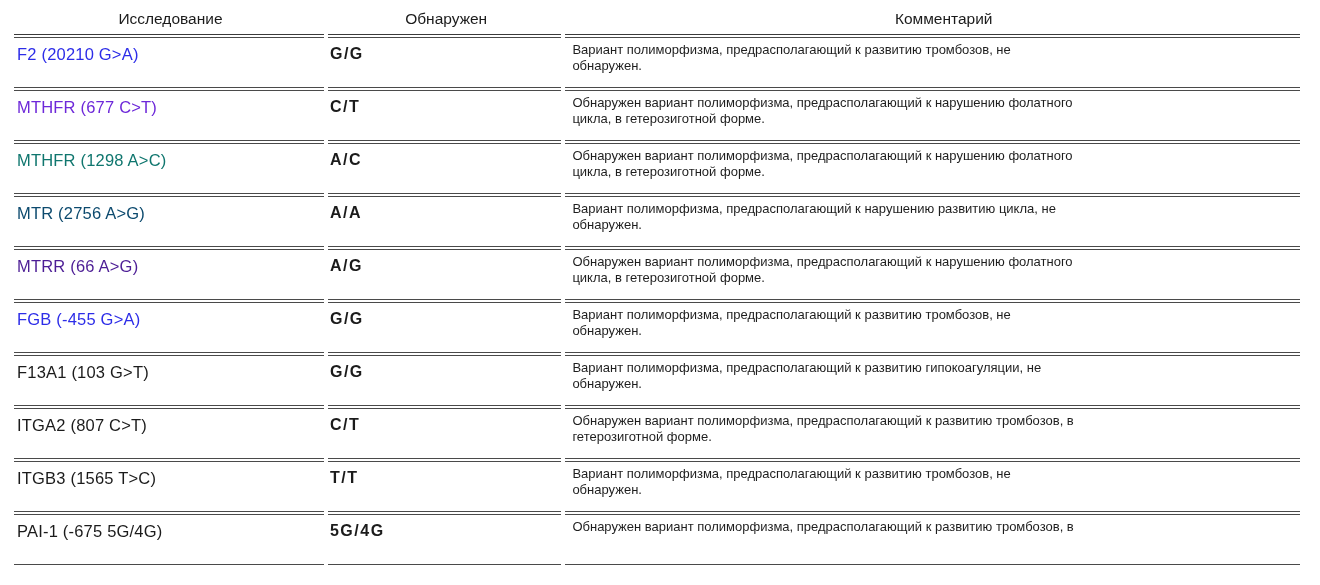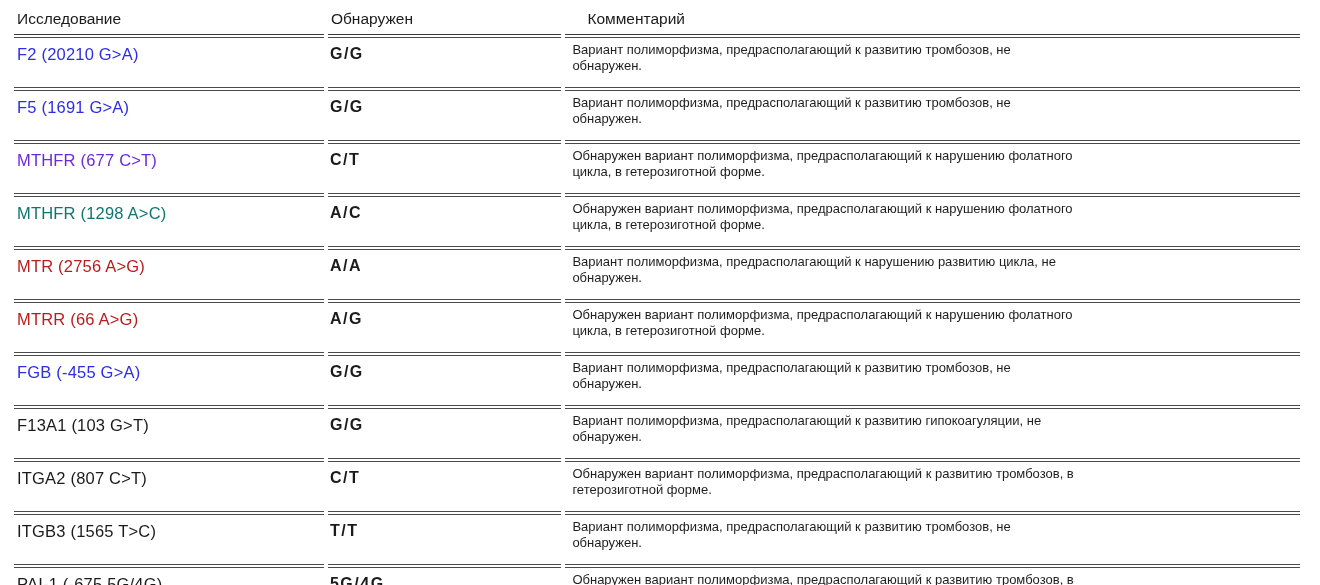--- a/index.html
+++ b/index.html
@@ -19,21 +19,21 @@
     border-collapse: separate;
     border-spacing: 4px 2px;
     width: 1294px;
     table-layout: fixed;
   }
   col.col-test    { width: 308px; }
   col.col-result  { width: 232px; }
   col.col-comment { width: 730px; }
 
   th {
-    text-align: left;
+    text-align: center;
     font-weight: 400;
     font-size: 15.5px;
     color: #1b1b1b;
     border-bottom: 1.4px solid #3a3a3a;
     padding: 2px 0 6px 3px;
     white-space: nowrap;
   }
   th.h-comment { padding-left: 22px; }
 
   tr.row td {
@@ -84,53 +84,45 @@
     <tbody>
       <tr class="row">
         <td class="c-test" style="color: rgb(45, 45, 232);">F2 (20210 G&gt;A)</td>
         <td class="c-result">G/G</td>
         <td class="c-comment">
           <div>Вариант полиморфизма, предрасполагающий к развитию тромбозов, не</div>
           <div>обнаружен.</div>
         </td>
       </tr>
       <tr class="row">
-        <td class="c-test" style="color: rgb(45, 45, 232);">F5 (1691 G&gt;A)</td>
-        <td class="c-result">G/G</td>
-        <td class="c-comment">
-          <div>Вариант полиморфизма, предрасполагающий к развитию тромбозов, не</div>
-          <div>обнаружен.</div>
-        </td>
-      </tr>
-      <tr class="row">
         <td class="c-test" style="color: #6d28d9;">MTHFR (677 C&gt;T)</td>
         <td class="c-result">C/T</td>
         <td class="c-comment">
           <div>Обнаружен вариант полиморфизма, предрасполагающий к нарушению фолатного</div>
           <div>цикла, в гетерозиготной форме.</div>
         </td>
       </tr>
       <tr class="row">
         <td class="c-test" style="color: #0f766e;">MTHFR (1298 A&gt;C)</td>
         <td class="c-result">A/C</td>
         <td class="c-comment">
           <div>Обнаружен вариант полиморфизма, предрасполагающий к нарушению фолатного</div>
           <div>цикла, в гетерозиготной форме.</div>
         </td>
       </tr>
       <tr class="row">
-        <td class="c-test" style="color: #b91c1c;">MTR (2756 A&gt;G)</td>
+        <td class="c-test" style="color: #0c4a6e;">MTR (2756 A&gt;G)</td>
         <td class="c-result">A/A</td>
         <td class="c-comment">
           <div>Вариант полиморфизма, предрасполагающий к нарушению развитию цикла, не</div>
           <div>обнаружен.</div>
         </td>
       </tr>
       <tr class="row">
-        <td class="c-test" style="color: #b91c1c;">MTRR (66 A&gt;G)</td>
+        <td class="c-test" style="color: #4c1d95;">MTRR (66 A&gt;G)</td>
         <td class="c-result">A/G</td>
         <td class="c-comment">
           <div>Обнаружен вариант полиморфизма, предрасполагающий к нарушению фолатного</div>
           <div>цикла, в гетерозиготной форме.</div>
         </td>
       </tr>
       <tr class="row">
         <td class="c-test" style="color: rgb(45, 45, 232);">FGB (-455 G&gt;A)</td>
         <td class="c-result">G/G</td>
         <td class="c-comment">

